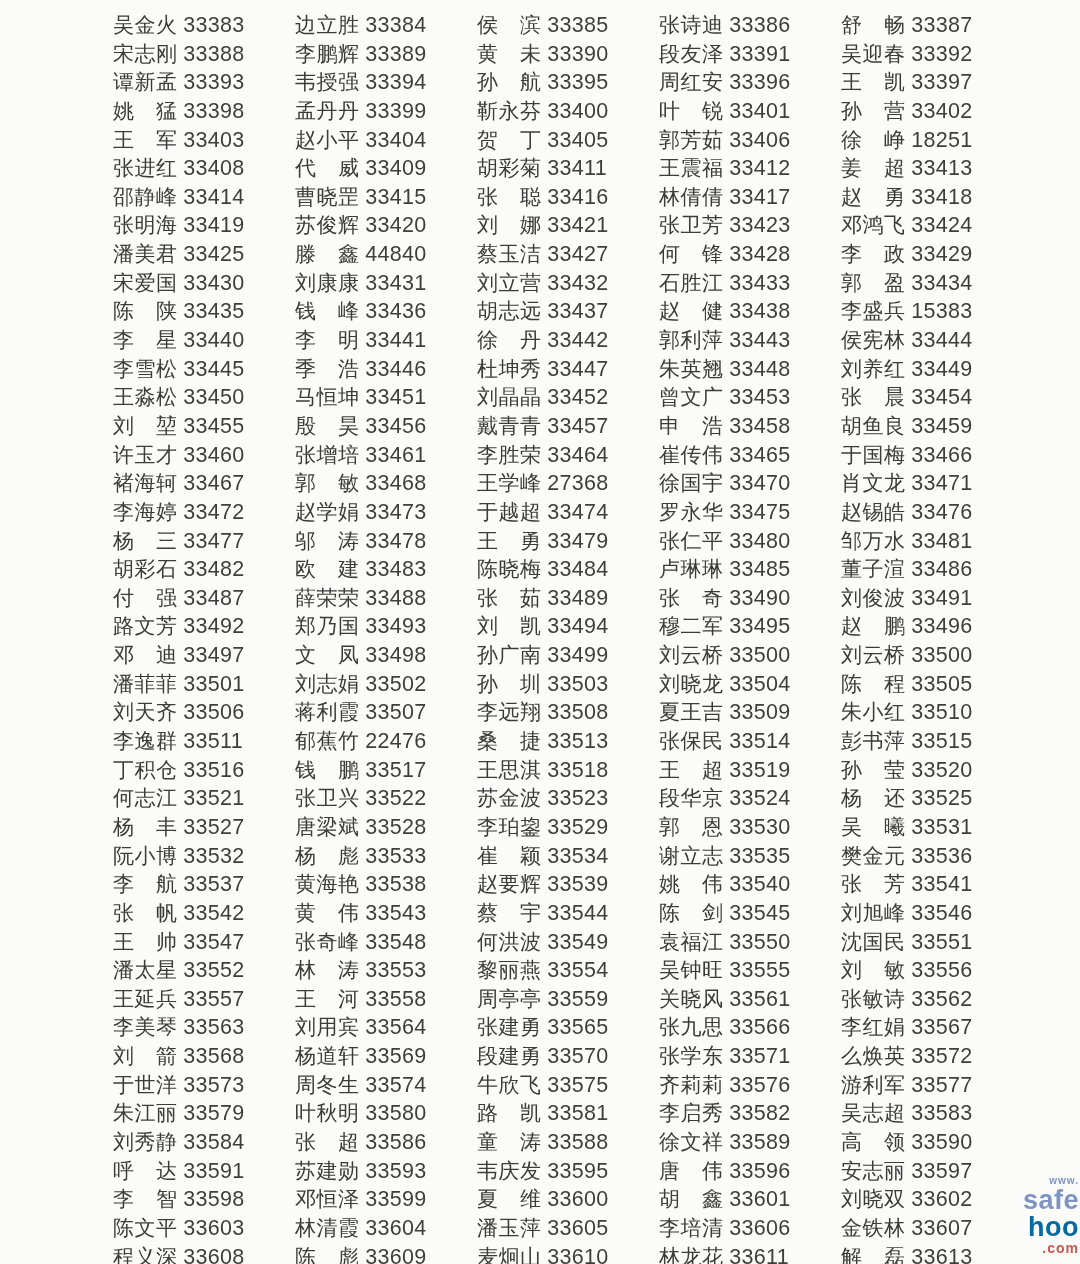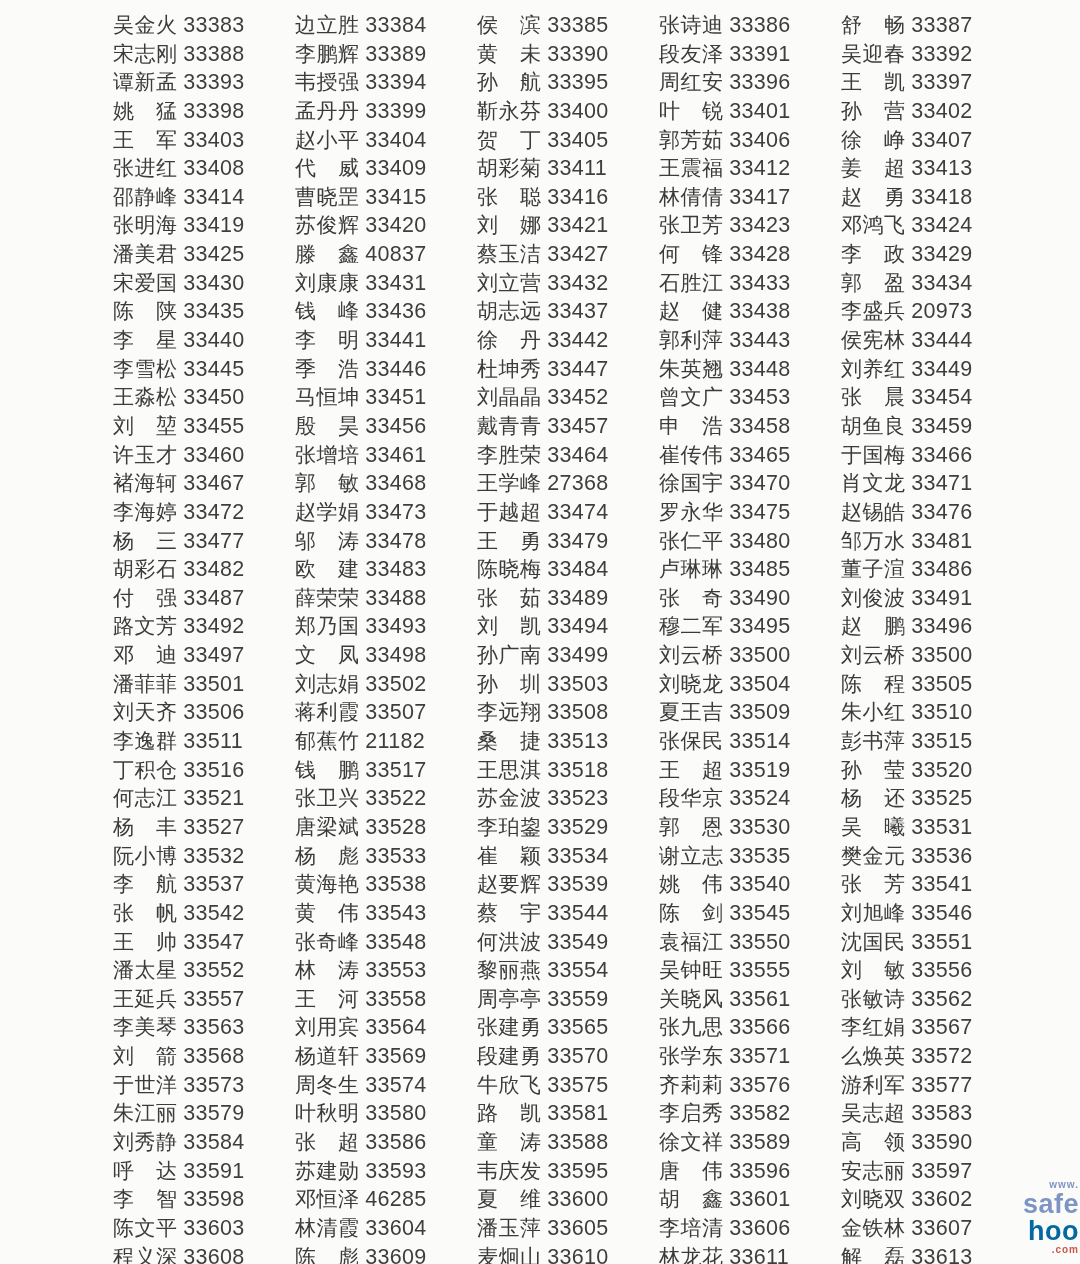--- a/index.html
+++ b/index.html
@@ -24,21 +24,21 @@
   .num{font-size:21.5px;color:#3e3e3e;letter-spacing:0.3px;}
   .watermark{
     position:absolute;right:1px;bottom:8px;
     display:flex;align-items:flex-end;
     font-weight:bold;line-height:1;
     user-select:none;
     flex-direction:column;
   }
   .wm-prefix{font-size:10px;letter-spacing:1px;padding-bottom:1px;}
   .wm-main{font-size:27px;letter-spacing:0.5px;text-align:right;}
-  .wm-suffix{font-size:10px;letter-spacing:1px;padding-bottom:1px;}
+  .wm-suffix{font-size:14px;letter-spacing:1px;padding-bottom:1px;}
 </style>
 </head>
 <body>
 
 <div class="page">
 
   <div class="columns">
 
   <div class="col">
         <div class="entry"><span class="nm">吴金火</span> <span class="num">33383</span></div>
@@ -88,54 +88,54 @@
       </div>
       <div class="col">
         <div class="entry"><span class="nm">边立胜</span> <span class="num">33384</span></div>
         <div class="entry"><span class="nm">李鹏辉</span> <span class="num">33389</span></div>
         <div class="entry"><span class="nm">韦授强</span> <span class="num">33394</span></div>
         <div class="entry"><span class="nm">孟丹丹</span> <span class="num">33399</span></div>
         <div class="entry"><span class="nm">赵小平</span> <span class="num">33404</span></div>
         <div class="entry"><span class="nm">代　威</span> <span class="num">33409</span></div>
         <div class="entry"><span class="nm">曹晓罡</span> <span class="num">33415</span></div>
         <div class="entry"><span class="nm">苏俊辉</span> <span class="num">33420</span></div>
-        <div class="entry"><span class="nm">滕　鑫</span> <span class="num">40837</span></div>
+        <div class="entry"><span class="nm">滕　鑫</span> <span class="num">44840</span></div>
         <div class="entry"><span class="nm">刘康康</span> <span class="num">33431</span></div>
         <div class="entry"><span class="nm">钱　峰</span> <span class="num">33436</span></div>
         <div class="entry"><span class="nm">李　明</span> <span class="num">33441</span></div>
         <div class="entry"><span class="nm">季　浩</span> <span class="num">33446</span></div>
         <div class="entry"><span class="nm">马恒坤</span> <span class="num">33451</span></div>
         <div class="entry"><span class="nm">殷　昊</span> <span class="num">33456</span></div>
         <div class="entry"><span class="nm">张增培</span> <span class="num">33461</span></div>
         <div class="entry"><span class="nm">郭　敏</span> <span class="num">33468</span></div>
         <div class="entry"><span class="nm">赵学娟</span> <span class="num">33473</span></div>
         <div class="entry"><span class="nm">邬　涛</span> <span class="num">33478</span></div>
         <div class="entry"><span class="nm">欧　建</span> <span class="num">33483</span></div>
         <div class="entry"><span class="nm">薛荣荣</span> <span class="num">33488</span></div>
         <div class="entry"><span class="nm">郑乃国</span> <span class="num">33493</span></div>
         <div class="entry"><span class="nm">文　凤</span> <span class="num">33498</span></div>
         <div class="entry"><span class="nm">刘志娟</span> <span class="num">33502</span></div>
         <div class="entry"><span class="nm">蒋利霞</span> <span class="num">33507</span></div>
-        <div class="entry"><span class="nm">郁蕉竹</span> <span class="num">21182</span></div>
+        <div class="entry"><span class="nm">郁蕉竹</span> <span class="num">22476</span></div>
         <div class="entry"><span class="nm">钱　鹏</span> <span class="num">33517</span></div>
         <div class="entry"><span class="nm">张卫兴</span> <span class="num">33522</span></div>
         <div class="entry"><span class="nm">唐梁斌</span> <span class="num">33528</span></div>
         <div class="entry"><span class="nm">杨　彪</span> <span class="num">33533</span></div>
         <div class="entry"><span class="nm">黄海艳</span> <span class="num">33538</span></div>
         <div class="entry"><span class="nm">黄　伟</span> <span class="num">33543</span></div>
         <div class="entry"><span class="nm">张奇峰</span> <span class="num">33548</span></div>
         <div class="entry"><span class="nm">林　涛</span> <span class="num">33553</span></div>
         <div class="entry"><span class="nm">王　河</span> <span class="num">33558</span></div>
         <div class="entry"><span class="nm">刘用宾</span> <span class="num">33564</span></div>
         <div class="entry"><span class="nm">杨道轩</span> <span class="num">33569</span></div>
         <div class="entry"><span class="nm">周冬生</span> <span class="num">33574</span></div>
         <div class="entry"><span class="nm">叶秋明</span> <span class="num">33580</span></div>
         <div class="entry"><span class="nm">张　超</span> <span class="num">33586</span></div>
         <div class="entry"><span class="nm">苏建勋</span> <span class="num">33593</span></div>
-        <div class="entry"><span class="nm">邓恒泽</span> <span class="num">46285</span></div>
+        <div class="entry"><span class="nm">邓恒泽</span> <span class="num">33599</span></div>
         <div class="entry"><span class="nm">林清霞</span> <span class="num">33604</span></div>
         <div class="entry"><span class="nm">陈　彪</span> <span class="num">33609</span></div>
       </div>
       <div class="col">
         <div class="entry"><span class="nm">侯　滨</span> <span class="num">33385</span></div>
         <div class="entry"><span class="nm">黄　未</span> <span class="num">33390</span></div>
         <div class="entry"><span class="nm">孙　航</span> <span class="num">33395</span></div>
         <div class="entry"><span class="nm">靳永芬</span> <span class="num">33400</span></div>
         <div class="entry"><span class="nm">贺　丁</span> <span class="num">33405</span></div>
         <div class="entry"><span class="nm">胡彩菊</span> <span class="num">33411</span></div>
@@ -222,27 +222,27 @@
         <div class="entry"><span class="nm">唐　伟</span> <span class="num">33596</span></div>
         <div class="entry"><span class="nm">胡　鑫</span> <span class="num">33601</span></div>
         <div class="entry"><span class="nm">李培清</span> <span class="num">33606</span></div>
         <div class="entry"><span class="nm">林龙花</span> <span class="num">33611</span></div>
       </div>
       <div class="col">
         <div class="entry"><span class="nm">舒　畅</span> <span class="num">33387</span></div>
         <div class="entry"><span class="nm">吴迎春</span> <span class="num">33392</span></div>
         <div class="entry"><span class="nm">王　凯</span> <span class="num">33397</span></div>
         <div class="entry"><span class="nm">孙　营</span> <span class="num">33402</span></div>
-        <div class="entry"><span class="nm">徐　峥</span> <span class="num">33407</span></div>
+        <div class="entry"><span class="nm">徐　峥</span> <span class="num">18251</span></div>
         <div class="entry"><span class="nm">姜　超</span> <span class="num">33413</span></div>
         <div class="entry"><span class="nm">赵　勇</span> <span class="num">33418</span></div>
         <div class="entry"><span class="nm">邓鸿飞</span> <span class="num">33424</span></div>
         <div class="entry"><span class="nm">李　政</span> <span class="num">33429</span></div>
         <div class="entry"><span class="nm">郭　盈</span> <span class="num">33434</span></div>
-        <div class="entry"><span class="nm">李盛兵</span> <span class="num">20973</span></div>
+        <div class="entry"><span class="nm">李盛兵</span> <span class="num">15383</span></div>
         <div class="entry"><span class="nm">侯宪林</span> <span class="num">33444</span></div>
         <div class="entry"><span class="nm">刘养红</span> <span class="num">33449</span></div>
         <div class="entry"><span class="nm">张　晨</span> <span class="num">33454</span></div>
         <div class="entry"><span class="nm">胡鱼良</span> <span class="num">33459</span></div>
         <div class="entry"><span class="nm">于国梅</span> <span class="num">33466</span></div>
         <div class="entry"><span class="nm">肖文龙</span> <span class="num">33471</span></div>
         <div class="entry"><span class="nm">赵锡皓</span> <span class="num">33476</span></div>
         <div class="entry"><span class="nm">邹万水</span> <span class="num">33481</span></div>
         <div class="entry"><span class="nm">董子渲</span> <span class="num">33486</span></div>
         <div class="entry"><span class="nm">刘俊波</span> <span class="num">33491</span></div>

